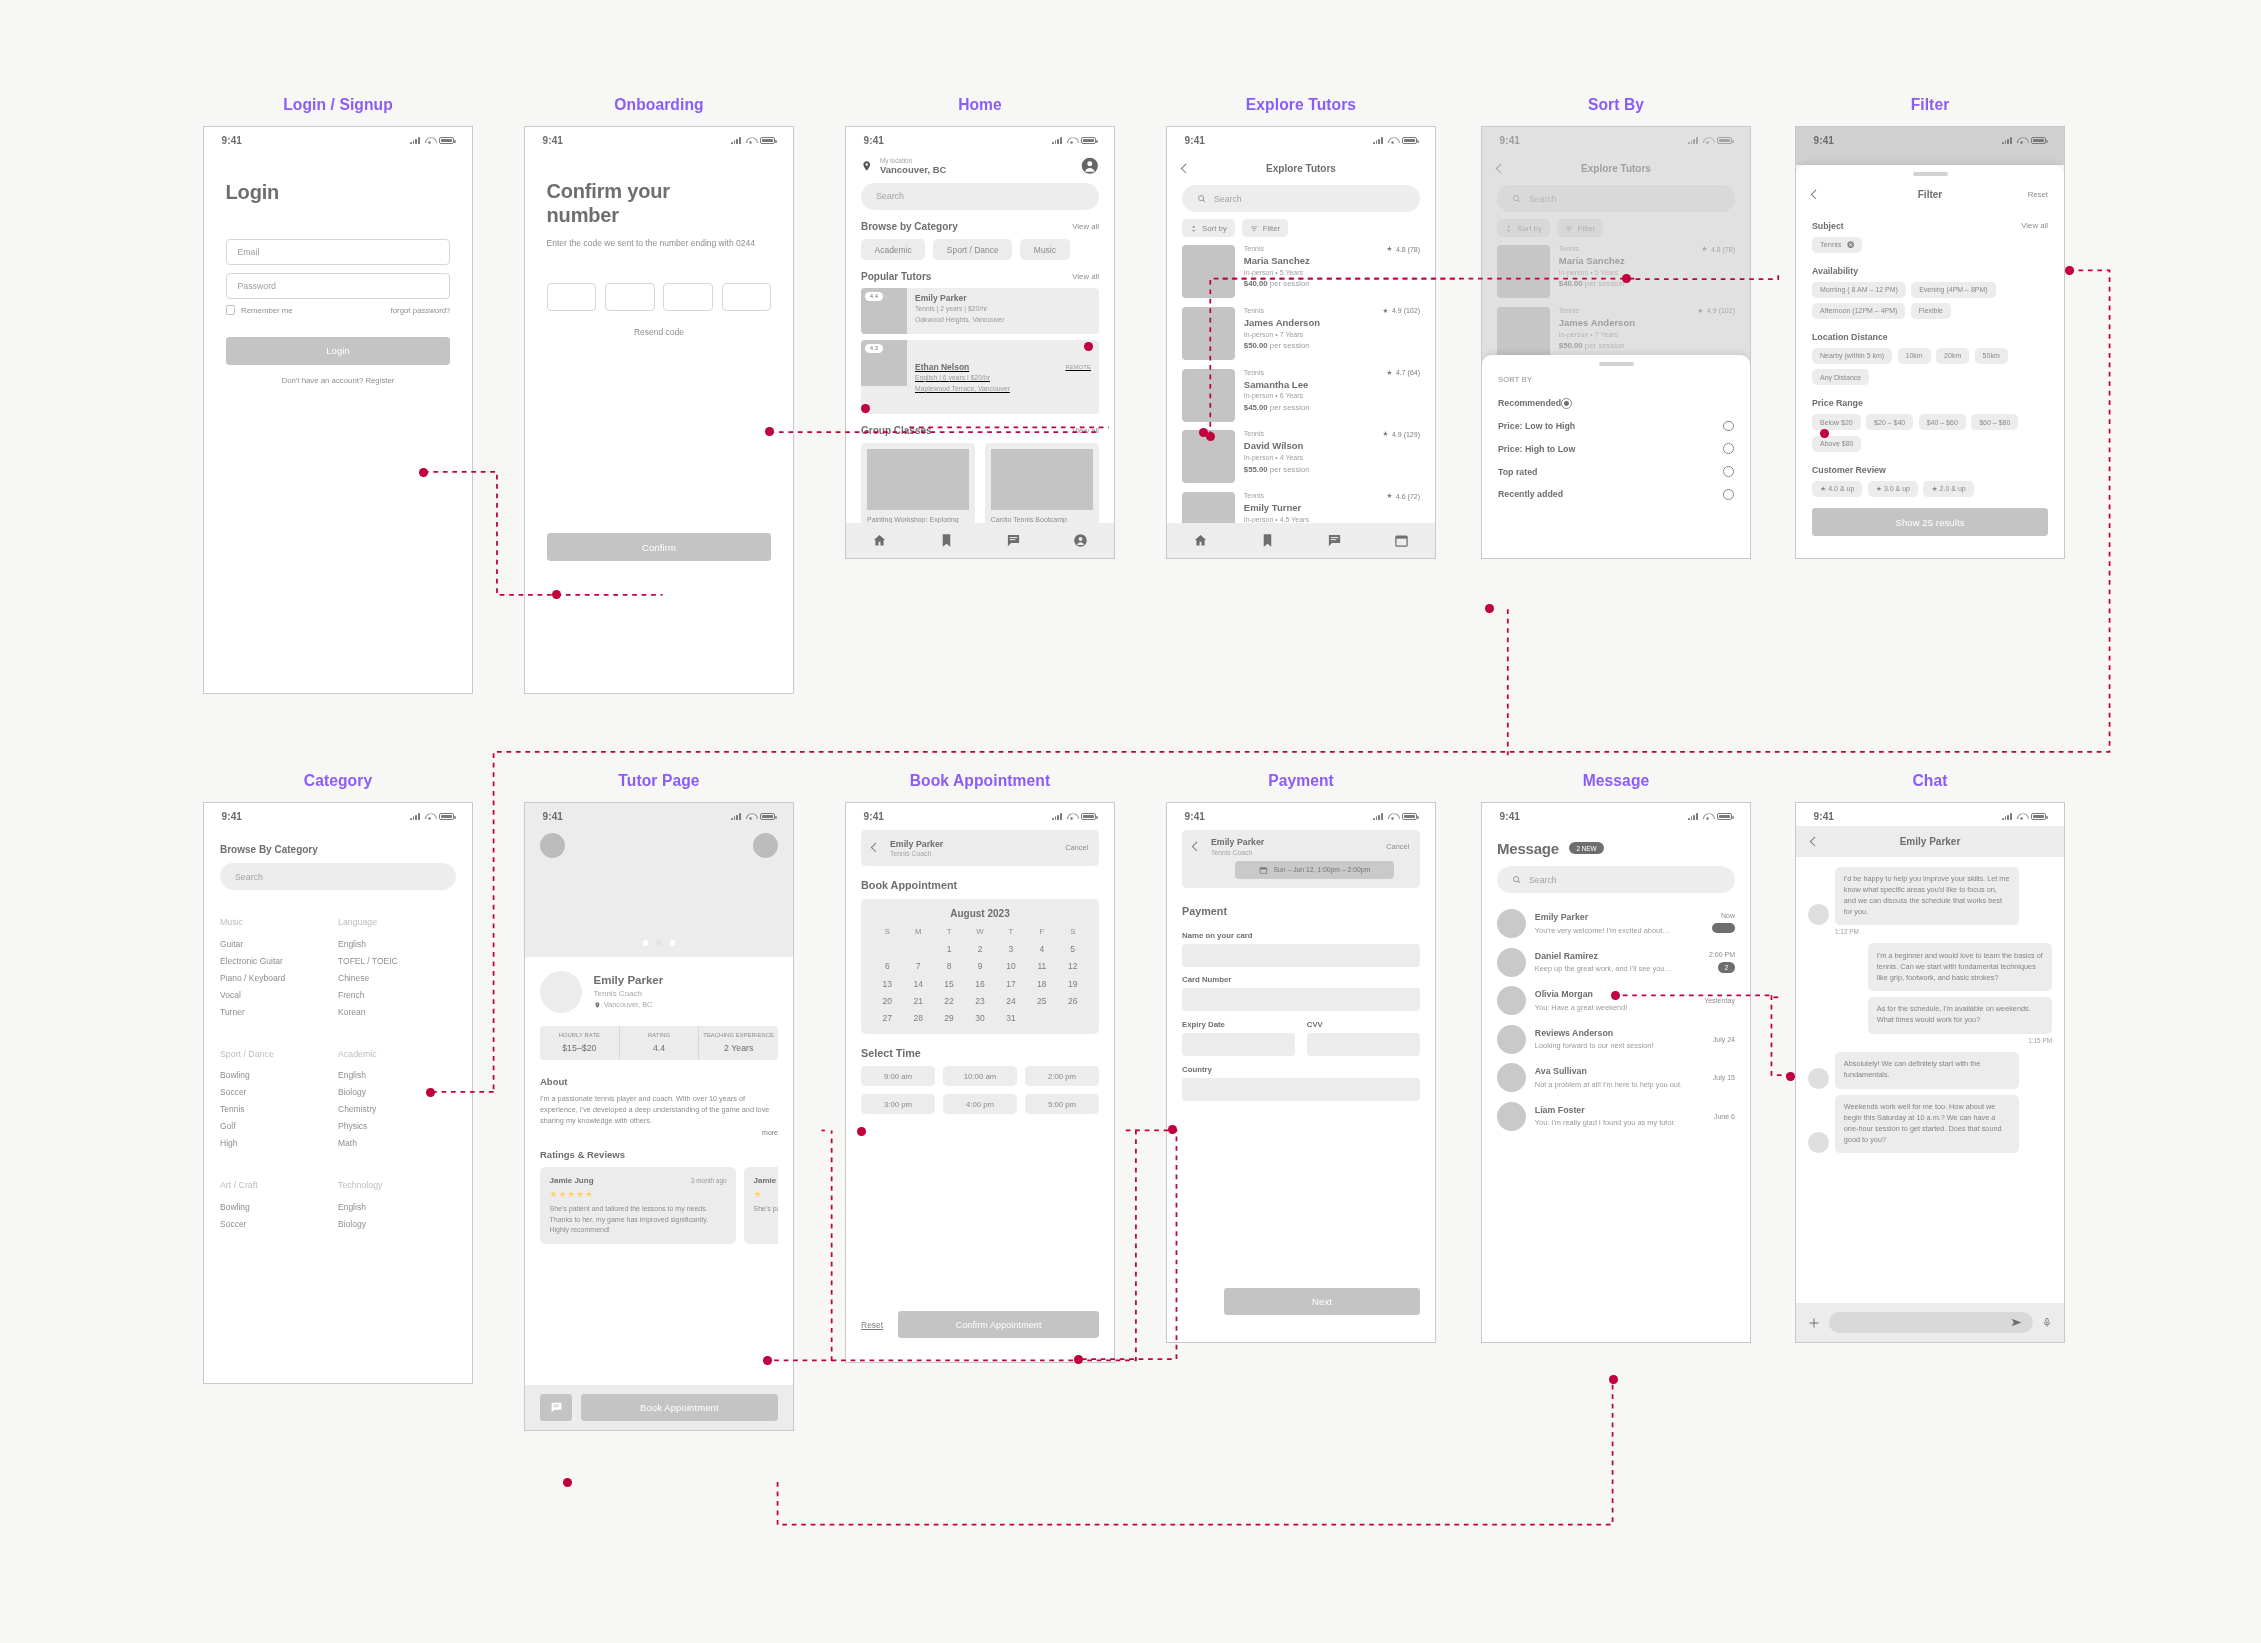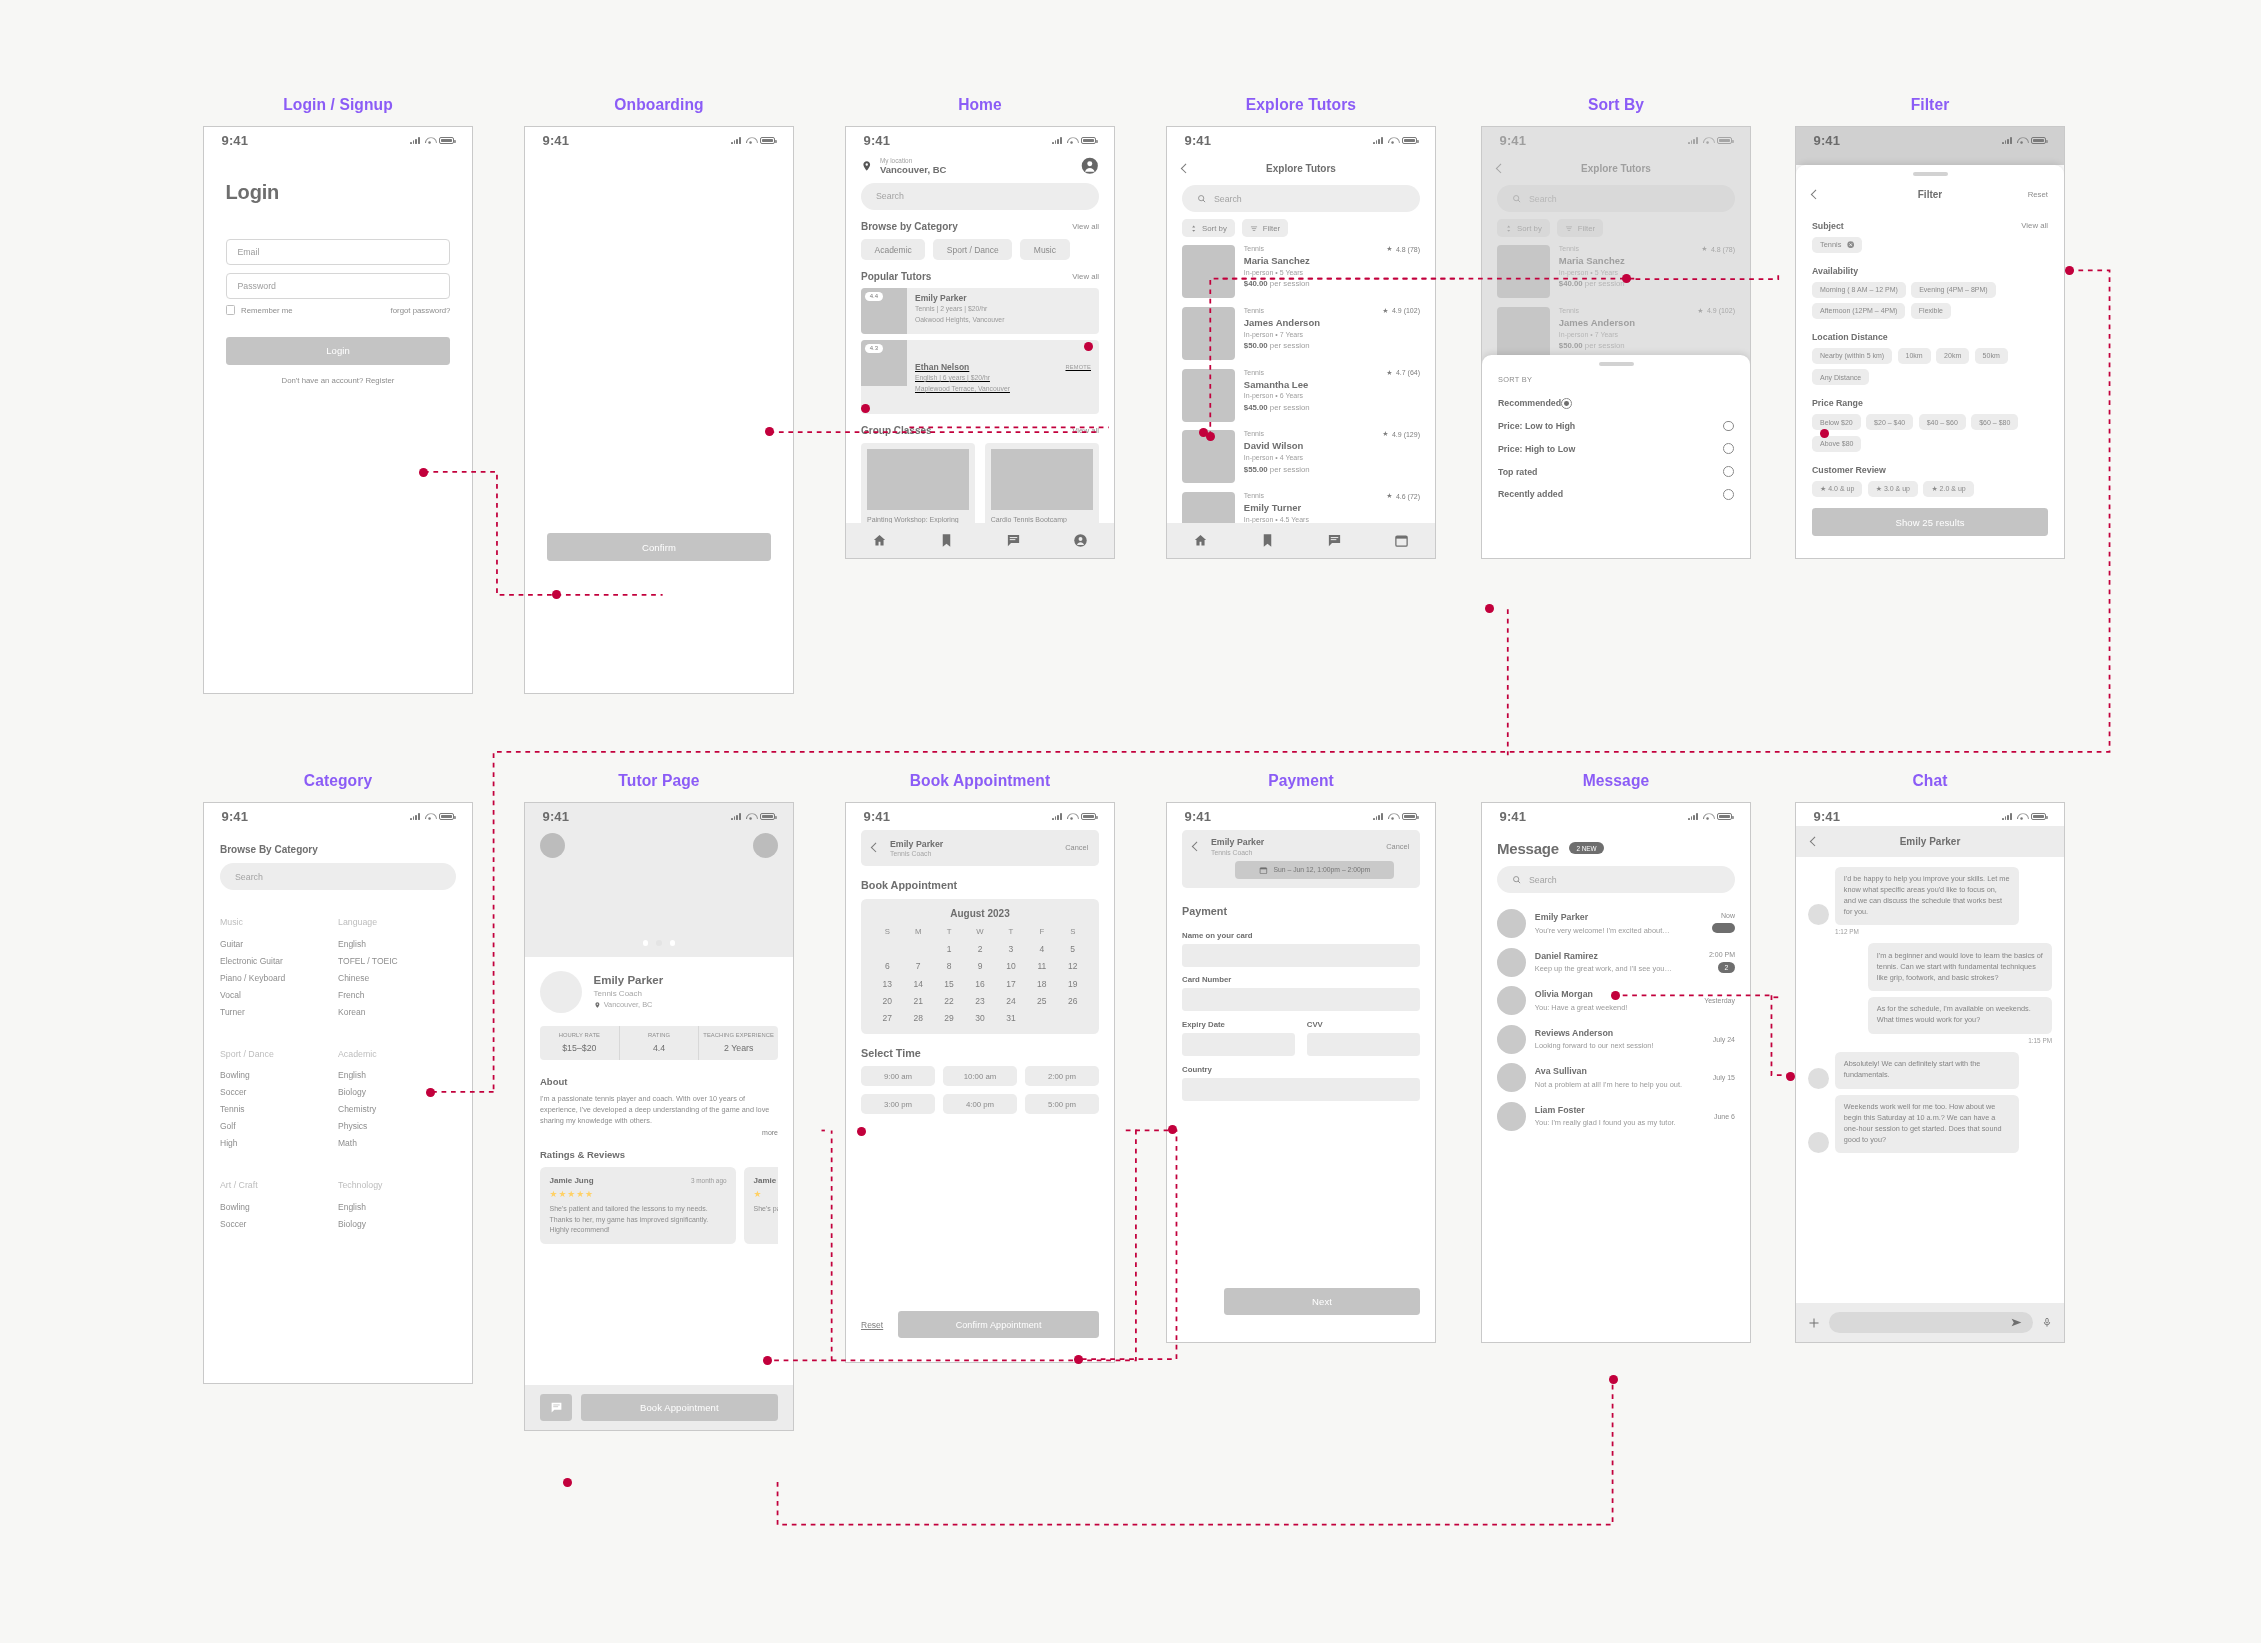--- a/index.html
+++ b/index.html
@@ -27,21 +27,21 @@
     background: #fff;
     border: 1.1px solid #c9c9c9;
     overflow: hidden;
   }
 
   
   .statusbar {
     display: flex; align-items: center; justify-content: space-between;
     padding: 8px 17.6px 4px 17.6px; height: 23px;
   }
-  .sb-time { font-size: 13px; font-weight: 600; color: #6b6b6b; letter-spacing: 0.1px;}
+  .sb-time { font-size: 10px; font-weight: 600; color: #6b6b6b; letter-spacing: 0.1px;}
   .sb-icons { display: flex; align-items: center; gap: 4.7px; }
   .sig { display: flex; align-items: flex-end; gap: 1px; height: 7.4px; }
   .sig i { display: block; width: 1.8px; background: #7a7a7a; border-radius: 0.4px; }
   .sig i:nth-child(1){height:2.7px}.sig i:nth-child(2){height:4px}
   .sig i:nth-child(3){height:5.7px}.sig i:nth-child(4){height:7.4px}
   .wifi { width: 10px; height: 7.4px; position: relative; }
   .wifi::before{
     content:""; position:absolute; left:0; top:0.7px; width:10px; height:10px;
     border:1.6px solid #7a7a7a; border-radius:50%;
     clip-path: polygon(0 0, 100% 0, 100% 45%, 0 45%);
@@ -215,20 +215,31 @@
       <div class="sb-icons">
         <span class="sig">
               <i></i>
               <i></i>
               <i></i>
               <i></i>
             </span>
         <span class="wifi"></span>
         <span class="batt"></span>
       </div>
+    </div>
+    <div style="padding: 30px 21.6px 0;">
+      <div class="h1" style="max-width:135px;">Confirm your number</div>
+      <div class="body-sm" style="margin-top:9.5px;">Enter the code we sent to the number ending with 0244</div>
+      <div style="display:flex;gap:8.8px;margin-top:34px;">
+        <span style="flex:1;height:28px;border:0.9px solid #d6d6d6;border-radius:4px;display:block;"></span>
+        <span style="flex:1;height:28px;border:0.9px solid #d6d6d6;border-radius:4px;display:block;"></span>
+        <span style="flex:1;height:28px;border:0.9px solid #d6d6d6;border-radius:4px;display:block;"></span>
+        <span style="flex:1;height:28px;border:0.9px solid #d6d6d6;border-radius:4px;display:block;"></span>
+      </div>
+      <div style="text-align:center;font-size:8.5px;color:#8d8d8d;margin-top:15.6px;">Resend code</div>
     </div>
     <div class="btn-grey" style="position:absolute;left:21.6px;right:21.6px;top:406px;">Confirm</div>
   </div>
 </div>
 <div class="dot-node" style="left:765px;top:427px;"></div>
 <div class="dot-node" style="left:552px;top:590px;"></div>
 
 <div class="screen" style="left:845px; top:126px;">
   <div class="screen-title">Home</div>
   <div class="phone" style="height:433px;">

